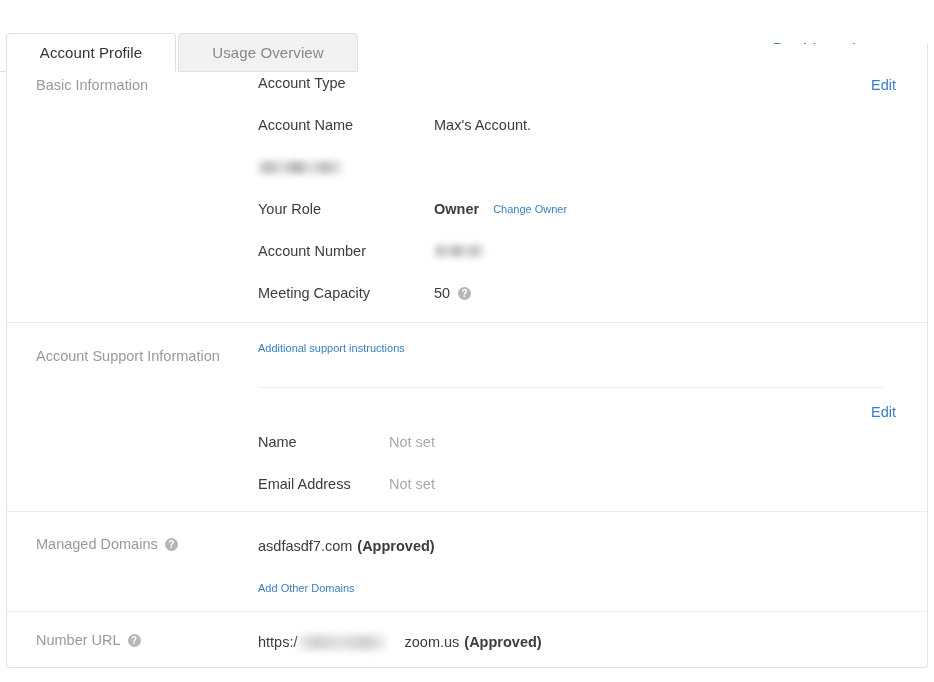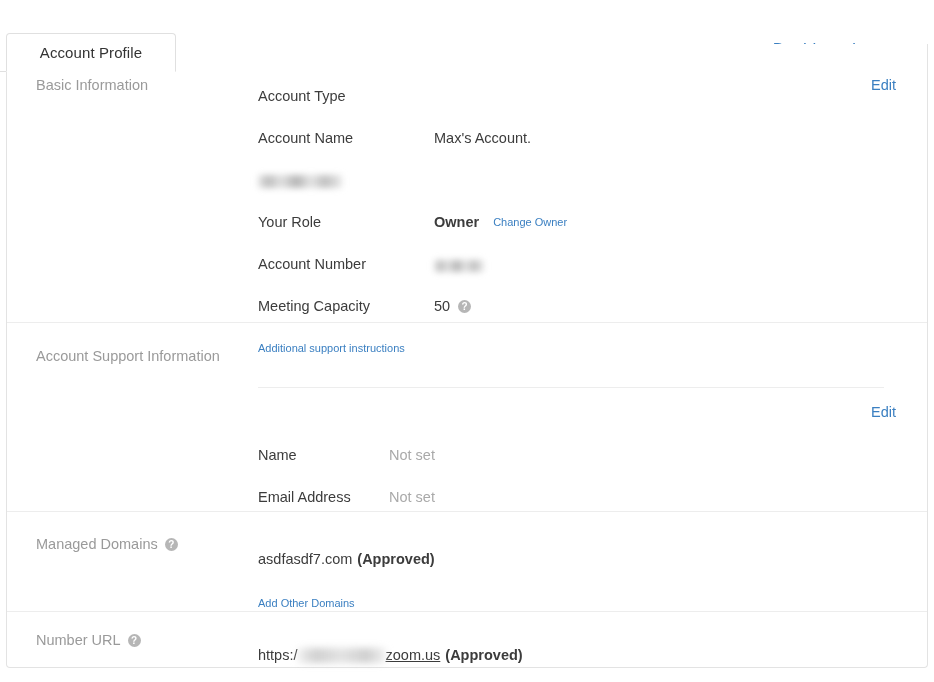--- a/index.html
+++ b/index.html
@@ -126,21 +126,21 @@
   .rows {
     position: absolute;
     left: 251px;
     right: 20px;
   }
 
   .row {
     position: relative;
     height: 42px;
     display: flex;
-    align-items: flex-end;
+    align-items: center;
   }
   .row .key {
     width: 176px;
     flex: 0 0 176px;
     color: #3c3c3c;
     font-size: 14.5px;
   }
   .row .val {
     color: #3c3c3c;
     font-size: 14.5px;
@@ -238,20 +238,23 @@
 
 <div class="page">
 
   <div class="tabstrip">
     <div class="strip-line"></div>
 
     <div class="tab active">
       <span>Account Profile</span>
     </div>
 
+    <div class="tab inactive">
+      <span>Usage Overview</span>
+    </div>
 
     <a class="dashboard-link">Dashboard</a>
   </div>
 
   <div class="card">
 
     <div class="section sec-basic">
       <div class="sec-label" style="top:33px;">
         <span>Basic Information</span>
       </div>
@@ -351,21 +354,21 @@
       <div class="sec-label" style="top:20px;">
         <span>Number URL</span>
         <span class="help-icon"></span>
       </div>
 
       <div class="rows" style="top:9px;">
         <div class="row">
           <div class="val" style="gap:0;">
             <span>https:/</span>
             <span class="redact vanity"></span>
-            <span style="margin-left:0;text-decoration:underline;">zoom.us</span>
+            <span style="margin-left:19px;">zoom.us</span>
             <span style="font-weight:bold; margin-left:5px;">(Approved)</span>
           </div>
         </div>
       </div>
     </div>
 
   </div>
 </div>
 
 </body></html>

